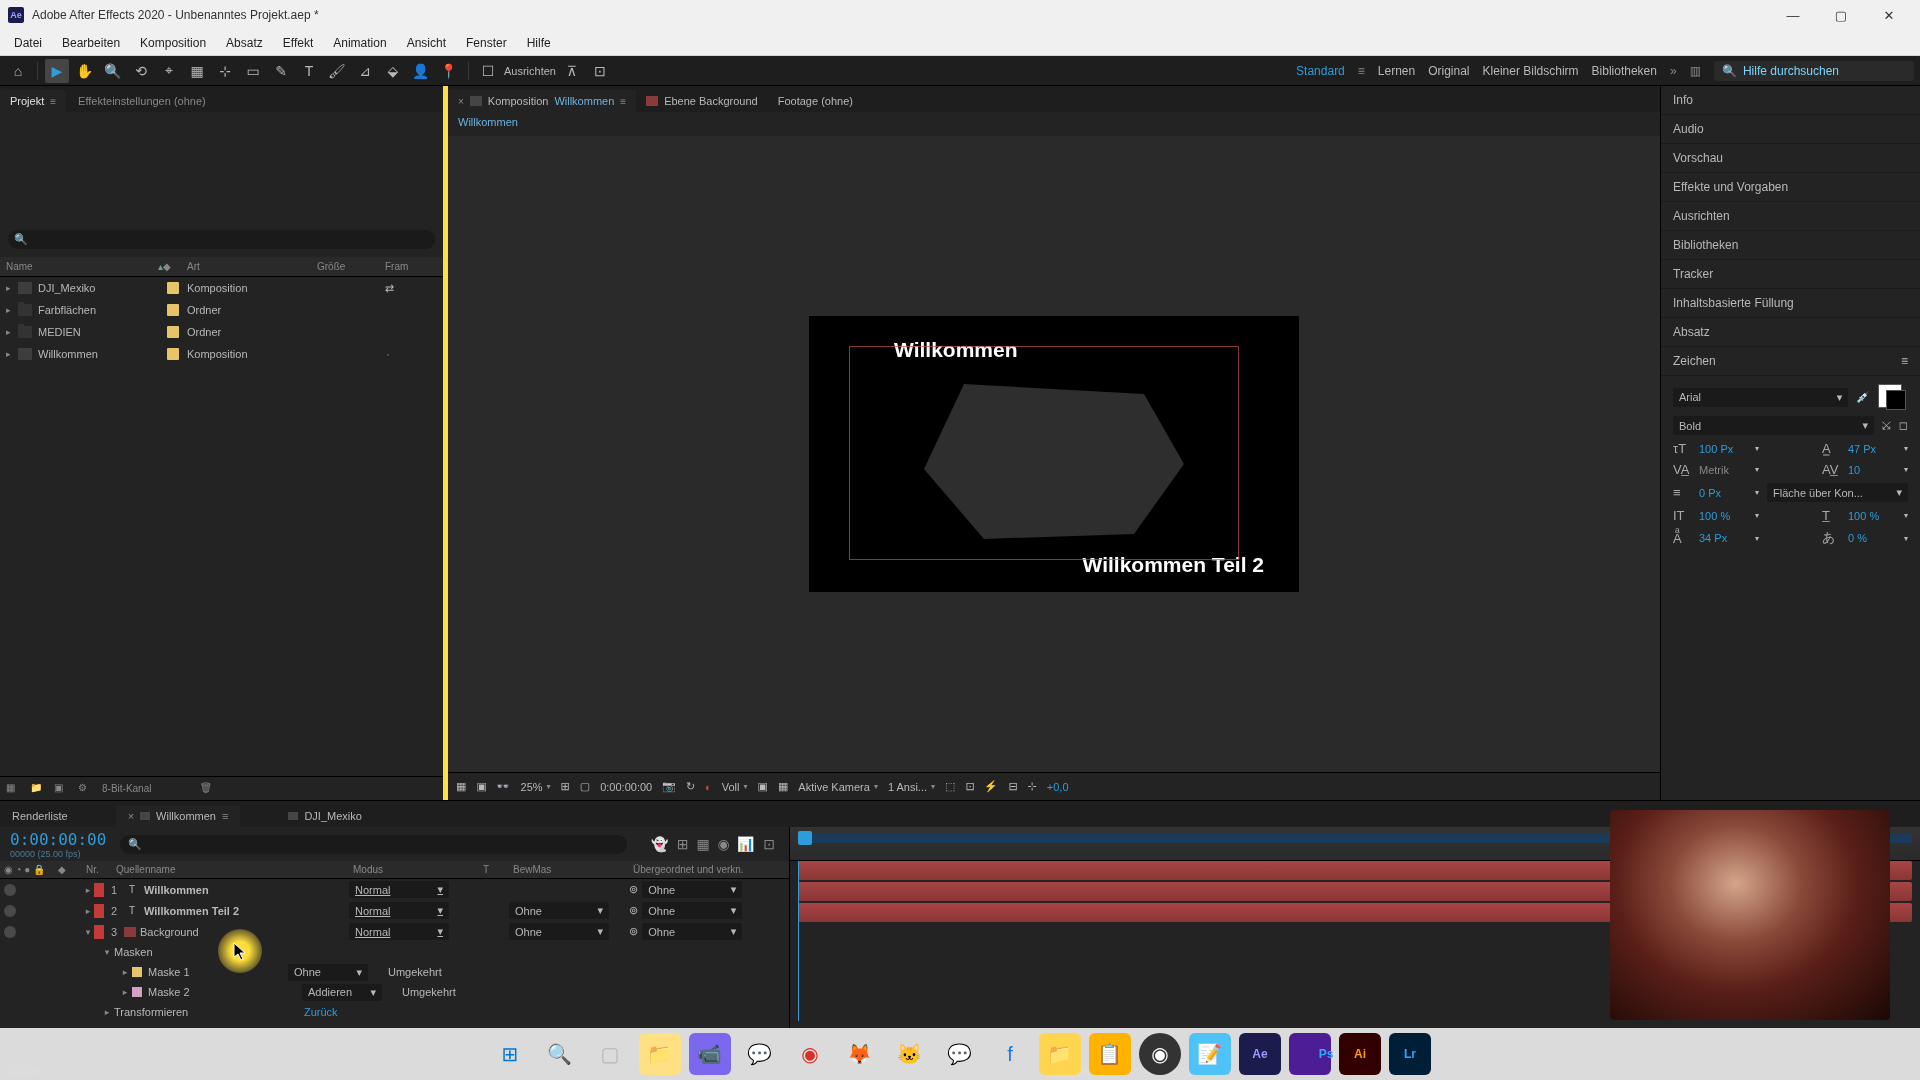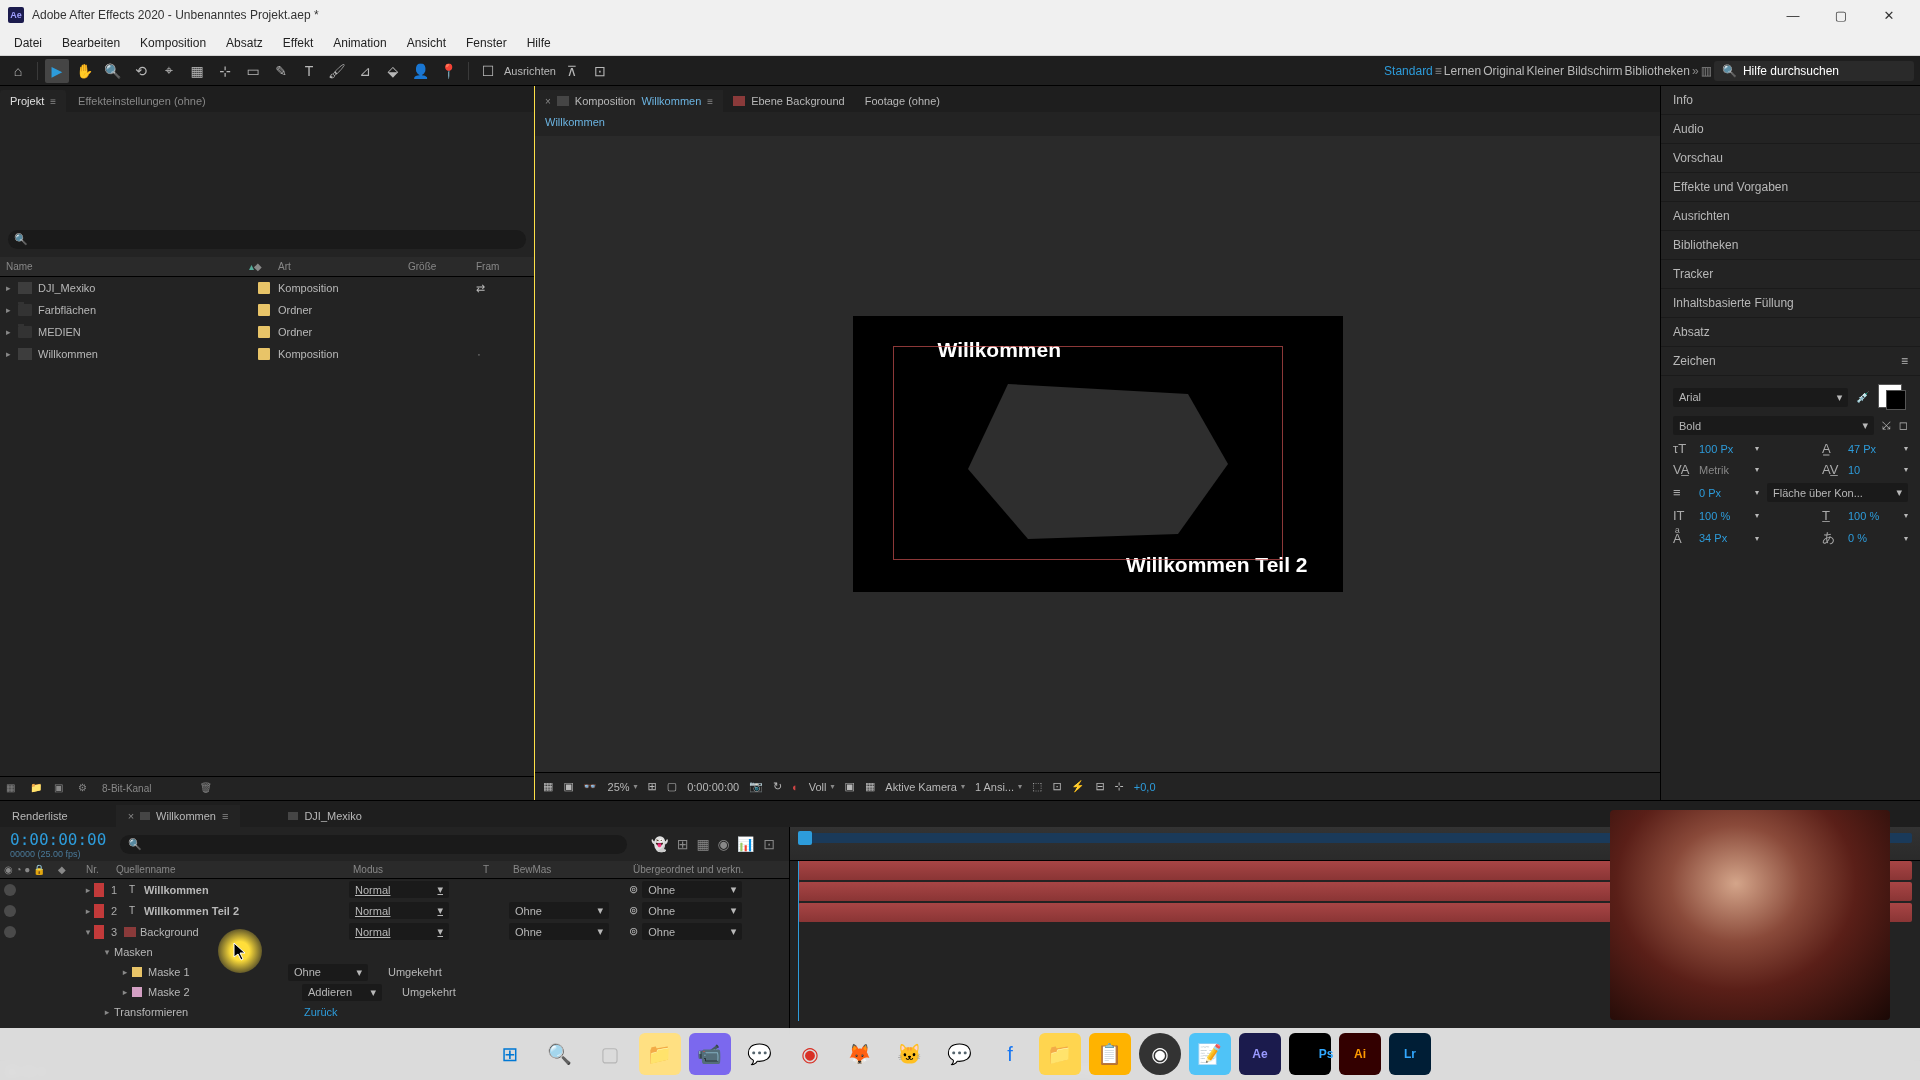--- a/index.html
+++ b/index.html
@@ -8,25 +8,25 @@
 .titlebar-icon { width:16px; height:16px; background:#1b1b4d; margin-right:8px; border-radius:2px; display:flex; align-items:center; justify-content:center; color:#a0a0ff; font-size:9px; font-weight:bold; }
 .titlebar-text { flex:1; font-size:12px; }
 .titlebar-btns { display:flex; gap:2px; }
 .titlebar-btn { width:46px; height:30px; display:flex; align-items:center; justify-content:center; font-size:13px; color:#333; }
 .menubar { height:26px; background:#f0f0f0; display:flex; align-items:center; padding:0 4px; color:#222; font-size:12px; border-bottom:1px solid #d4d4d4; }
 .menubar-item { padding:4px 10px; }
 .toolbar { height:30px; background:#1e1e1e; display:flex; align-items:center; padding:0 6px; gap:4px; border-bottom:1px solid #000; position:relative; }
 .tool-btn { width:24px; height:24px; display:flex; align-items:center; justify-content:center; color:#b8b8b8; font-size:14px; border-radius:2px; }
 .tool-btn.active { background:#454545; color:#2d9cdb; }
 .tool-sep { width:1px; height:18px; background:#3a3a3a; margin:0 3px; }
-.tool-right { margin-left:auto; display:flex; align-items:center; gap:2px; font-size:12px; }
+.tool-right { margin-left:auto; display:flex; align-items:center; gap:13px; font-size:12px; }
 .workspace-name { color:#2d9cdb; }
 .search-wrap { display:flex; align-items:center; gap:6px; background:#2a2a2a; padding:3px 8px; border-radius:3px; width:200px; }
 .main-area { display:flex; height:calc(100% - 30px - 26px - 30px - 280px); }
-.left-col { width:535px; display:flex; flex-direction:column; background:#232323; border-right:1px solid #fde047; }
+.left-col { width:448px; display:flex; flex-direction:column; background:#232323; border-right:5px solid #fde047; }
 .panel-tabs { display:flex; height:26px; background:#1e1e1e; align-items:flex-end; font-size:11px; }
 .panel-tab { padding:5px 10px; background:#232323; border-radius:3px 3px 0 0; margin-right:2px; color:#e0e0e0; display:flex; align-items:center; gap:6px; }
 .panel-tab.dim { background:transparent; color:#888; }
 .panel-tab .menu { font-size:10px; color:#888; }
 .proj-search { margin:8px; display:flex; align-items:center; gap:6px; background:#1a1a1a; padding:3px 6px; border-radius:10px; width:calc(100% - 16px); }
 .proj-header { display:flex; padding:4px 6px; font-size:10px; color:#888; border-bottom:1px solid #000; background:#2a2a2a; }
 .proj-col-name { flex:1; display:flex; align-items:center; gap:20px; }
 .proj-col-tag { width:24px; }
 .proj-col-art { width:130px; }
 .proj-col-size { width:60px; }
@@ -168,21 +168,21 @@
     <span class="workspace-name">Standard</span>
     <span style="color:#888;">≡</span>
     <span>Lernen</span>
     <span>Original</span>
     <span>Kleiner Bildschirm</span>
     <span>Bibliotheken</span>
     <span style="color:#888;">»</span>
     <span style="color:#888;">▥</span>
     <div class="search-wrap">
       <span>🔍</span>
-      <span style="color:#ffffff;">Hilfe durchsuchen</span>
+      <span style="color:#7dd3fc;">Hilfe durchsuchen</span>
     </div>
   </div>
 </div>
 
 <div class="main-area">
 
   <div class="left-col">
     <div class="panel-tabs">
       <div class="panel-tab">
           <span>Projekt</span>
@@ -607,16 +607,16 @@
   <div class="tb-item" style="color:#d93025;">◉</div>
   <div class="tb-item" style="color:#ff7139;">🦊</div>
   <div class="tb-item">🐱</div>
   <div class="tb-item" style="color:#a033ff;">💬</div>
   <div class="tb-item" style="color:#1877f2;">f</div>
   <div class="tb-item" style="background:#ffd54f;">📁</div>
   <div class="tb-item" style="background:#ffb300;">📋</div>
   <div class="tb-item" style="background:#333;color:#fff;border-radius:50%;">◉</div>
   <div class="tb-item" style="background:#4fc3f7;">📝</div>
   <div class="tb-item" style="background:#1b1b4d;color:#9999ff;font-size:12px;font-weight:bold;">Ae</div>
-  <div class="tb-item" style="background:#000000;color:#31a8ff;font-size:12px;font-weight:bold;padding-left:32px;">Ps</div>
+  <div class="tb-item" style="background:#4c1d95;color:#31a8ff;font-size:12px;font-weight:bold;padding-left:32px;">Ps</div>
   <div class="tb-item" style="background:#330000;color:#ff9a00;font-size:12px;font-weight:bold;">Ai</div>
   <div class="tb-item" style="background:#001e36;color:#31a8ff;font-size:12px;font-weight:bold;">Lr</div>
 </div>
 
 </body></html>

